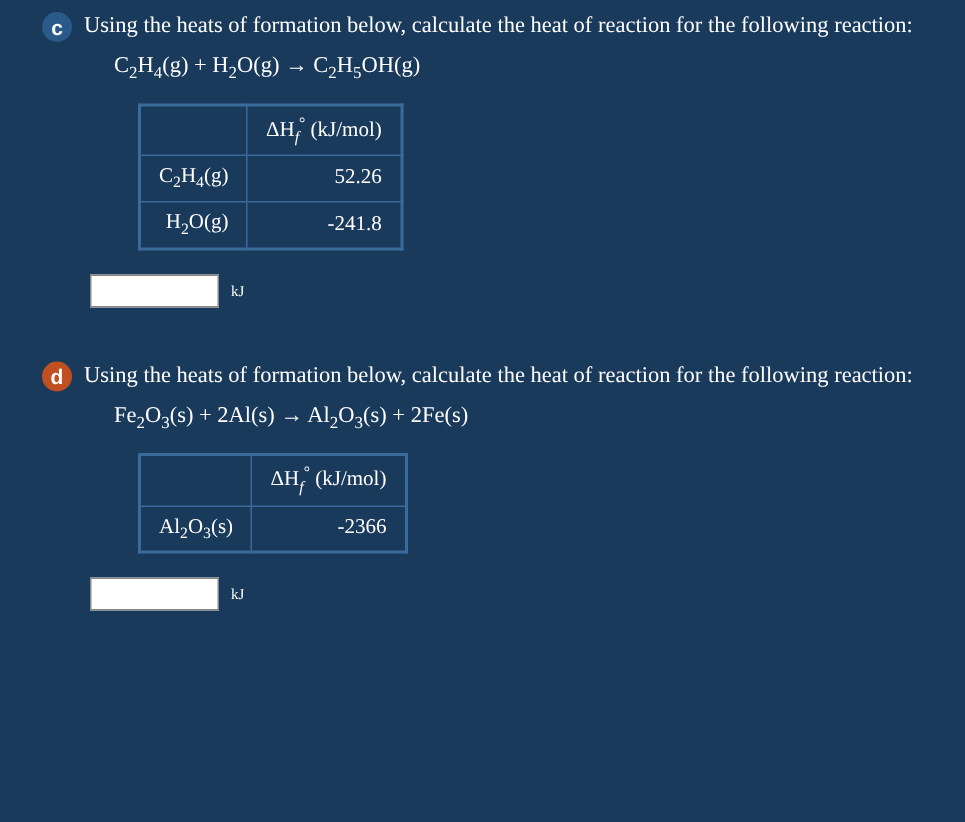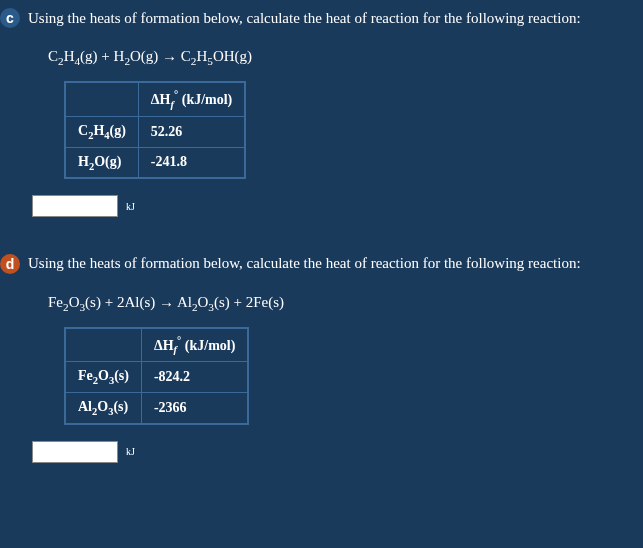--- a/index.html
+++ b/index.html
@@ -4,21 +4,21 @@
   <style>
     body {
       margin: 0;
       padding: 0;
       font-family: "Times New Roman", serif;
       background: #1a3a5c;
       color: #ffffff;
       width: 643px;
     }
     .question {
-      padding: 8px 12px 20px 0;
+      padding: 8px 12px 20px 28px;
     }
     .badge {
       display: inline-block;
       width: 20px;
       height: 20px;
       border-radius: 50%;
       text-align: center;
       line-height: 20px;
       font-weight: bold;
       font-family: Arial, sans-serif;
@@ -26,34 +26,34 @@
       vertical-align: middle;
       margin-right: 4px;
     }
     .badge-c { background: #2a5a8a; color: #fff; }
     .badge-d { background: #c05020; color: #fff; }
     .prompt {
       font-size: 15px;
       vertical-align: middle;
     }
     .equation {
-      margin: 20px 0 14px 48px;
+      margin: 8px 0 14px 48px;
       font-size: 15px;
     }
     table.data {
       margin-left: 64px;
       border-collapse: collapse;
       border: 2px solid #3a6a9a;
       font-size: 14px;
     }
     table.data td, table.data th {
       border: 1px solid #3a6a9a;
       padding: 6px 12px;
-      text-align: left;
-      font-weight: bold;
+      text-align: right;
+      font-weight: normal;
     }
     table.data th:first-child {
       border-top: none;
       border-left: none;
       background: transparent;
     }
     .answer-row {
       margin: 16px 0 8px 32px;
     }
     .answer-input {
@@ -117,24 +117,20 @@
     Fe<span class="sub">2</span>O<span class="sub">3</span>(s) + 2Al(s) → Al<span class="sub">2</span>O<span class="sub">3</span>(s) + 2Fe(s)
   </div>
 
   <table class="data">
     <tbody>
         <tr>
       <th></th>
       <th>ΔH<span class="ital"><span class="sub">f</span></span><span class="sup">°</span> (kJ/mol)</th>
     </tr>
     <tr>
-      <td>Fe<span class="sub">2</span>O<span class="sub">3</span>(s)</td>
-      <td>-824.2</td>
-    </tr>
-    <tr>
       <td>Al<span class="sub">2</span>O<span class="sub">3</span>(s)</td>
       <td>-2366</td>
     </tr>
   </tbody>
     </table>
 
   <div class="answer-row">
     <input class="answer-input" type="text" style="">
     <span class="unit">kJ</span>
   </div>

